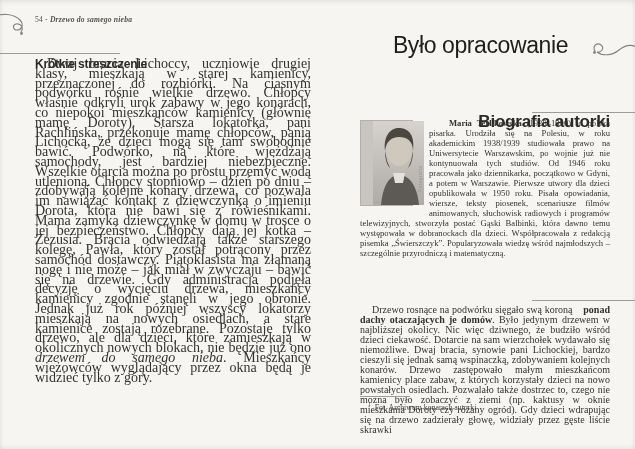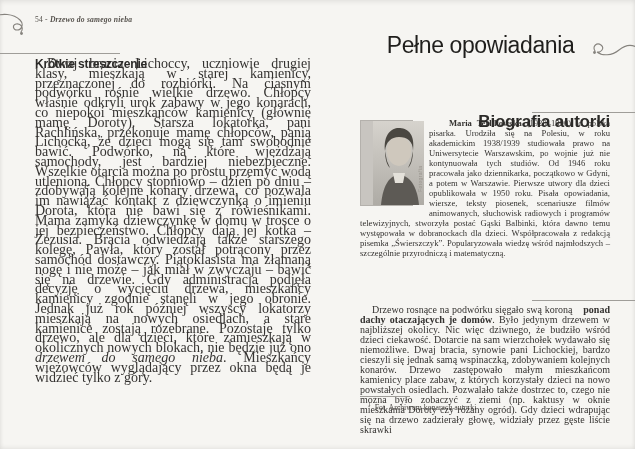--- a/index.html
+++ b/index.html
@@ -81,21 +81,21 @@
     <span>54 - </span><span class="book-title">Drzewo do samego nieba</span>
   </div>
 
   <div class="abs sec-heading" style="left:35px;top:37px;">Krótkie streszczenie</div>
   <div class="abs rule" style="left:0;top:53px;width:120px;"></div>
 
   <div class="abs body-text" style="left:35px;top:59px;width:276px;">
     <span>Dwaj bracia Lichoccy, uczniowie drugiej klasy, mieszkają w starej kamienicy, przeznaczonej do rozbiórki. Na ciasnym podwórku rośnie wielkie drzewo. Chłopcy właśnie odkryli urok zabawy w jego konarach, co niepokoi mieszkańców kamienicy (głównie mamę Doroty). Starsza lokatorka, pani Rachlińska, przekonuje mamę chłopców, panią Lichocką, że dzieci mogą się tam swobodnie bawić. Podwórko, na które wjeżdżają samochody, jest bardziej niebezpieczne. Wszelkie otarcia można po prostu przemyć wodą utlenioną. Chłopcy stopniowo – dzień po dniu – zdobywają kolejne konary drzewa, co pozwala im nawiązać kontakt z dziewczynką o imieniu Dorota, która nie bawi się z rówieśnikami. Mama zamyka dziewczynkę w domu w trosce o jej bezpieczeństwo. Chłopcy dają jej kotka – Zezusia. Bracia odwiedzają także starszego kolegę, Pawła, który został potrącony przez samochód dostawczy. Piątoklasista ma złamaną nogę i nie może – jak miał w zwyczaju – bawić się na drzewie. Gdy administracja podjęła decyzję o wycięciu drzewa, mieszkańcy kamienicy zgodnie stanęli w jego obronie. Jednak już rok później wszyscy lokatorzy mieszkają na nowych osiedlach, a stare kamienice zostają rozebrane. Pozostaje tylko drzewo, ale dla dzieci, które zamieszkają w okolicznych nowych blokach, nie będzie już ono </span><span class="it">drzewem do samego nieba</span><span>. Mieszkańcy wieżowców wyglądający przez okna będą je widzieć tylko z góry.</span>
   </div>
 
-  <div class="abs main-heading" style="left:368px;top:32px;width:225px;">Pełne opowiadania</div>
+  <div class="abs main-heading" style="left:368px;top:32px;width:225px;">Było opracowanie</div>
 
   <svg class="abs" style="left:588px;top:36px;" width="47" height="26" viewBox="0 0 47 26">
     <circle cx="6.5" cy="16.5" r="1.4" fill="#86837e"></circle>
     <path class="flourish" d="M7,15 C4,10 9,6 13,9 C17,12 13,17 9,16 C14,20 24,20 31,14 C37,9 44,8 50,12"></path>
   </svg>
 
   <div class="abs sec-heading" style="left:360px;top:92px;width:250px;text-align:right;font-size:17px;">Biografia autorki</div>
   <div class="abs rule" style="left:532px;top:112px;width:103px;"></div>
 
   <div class="abs body-text" style="left:360px;top:118px;width:250px;font-size:8.6px;line-height:10px;">

